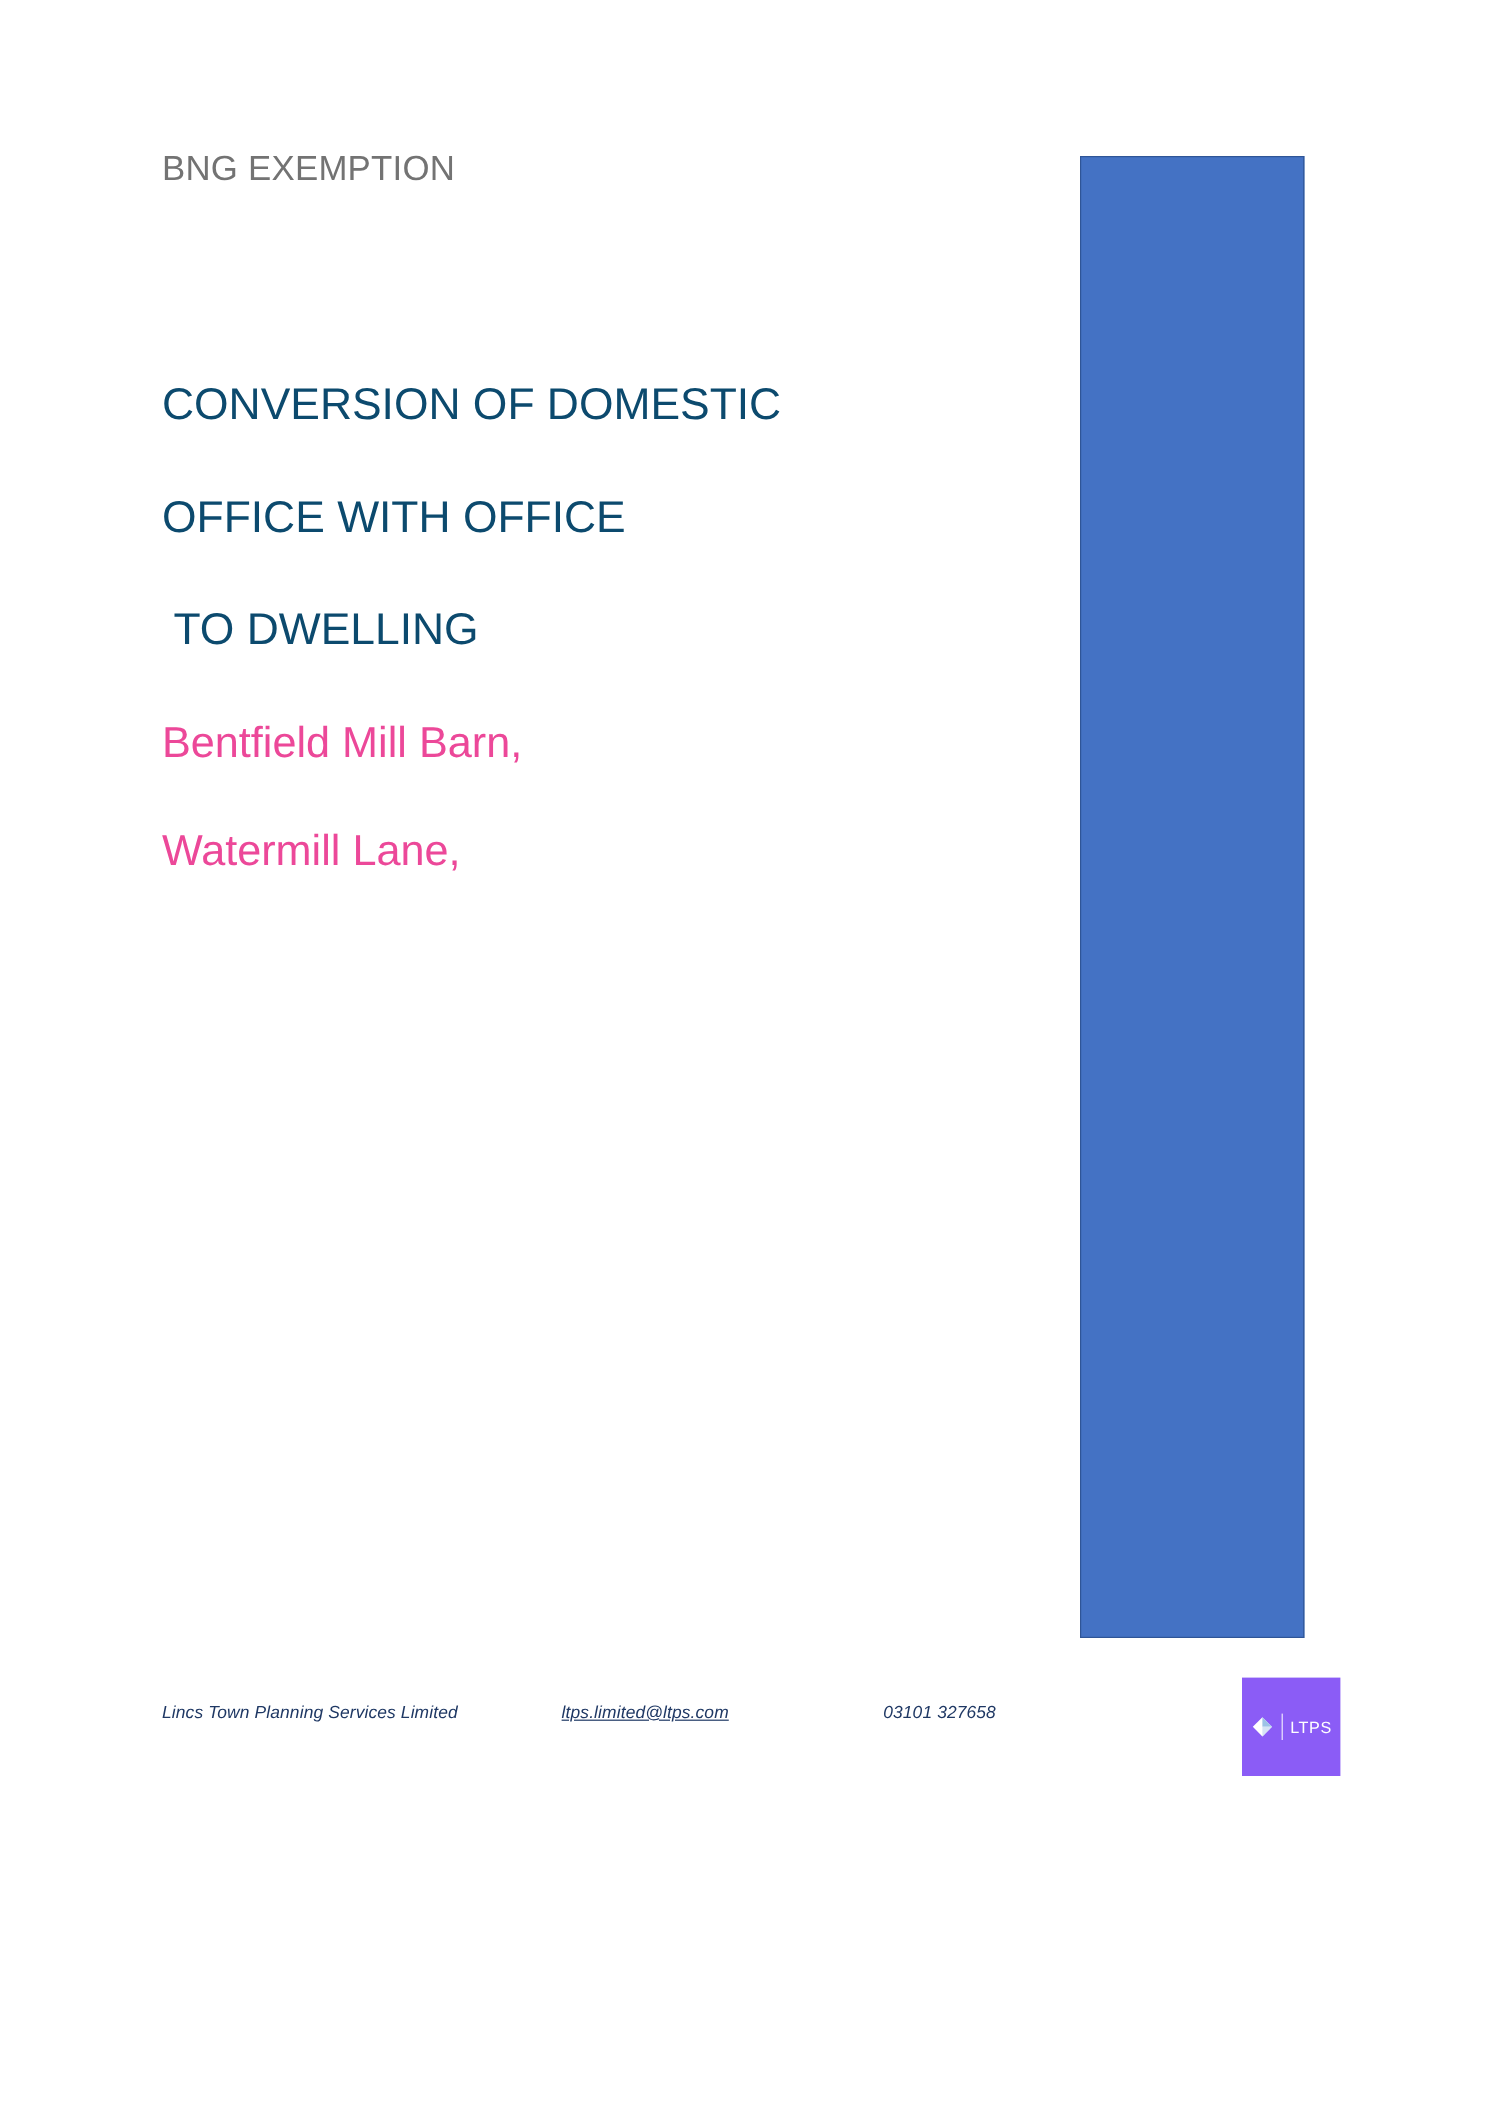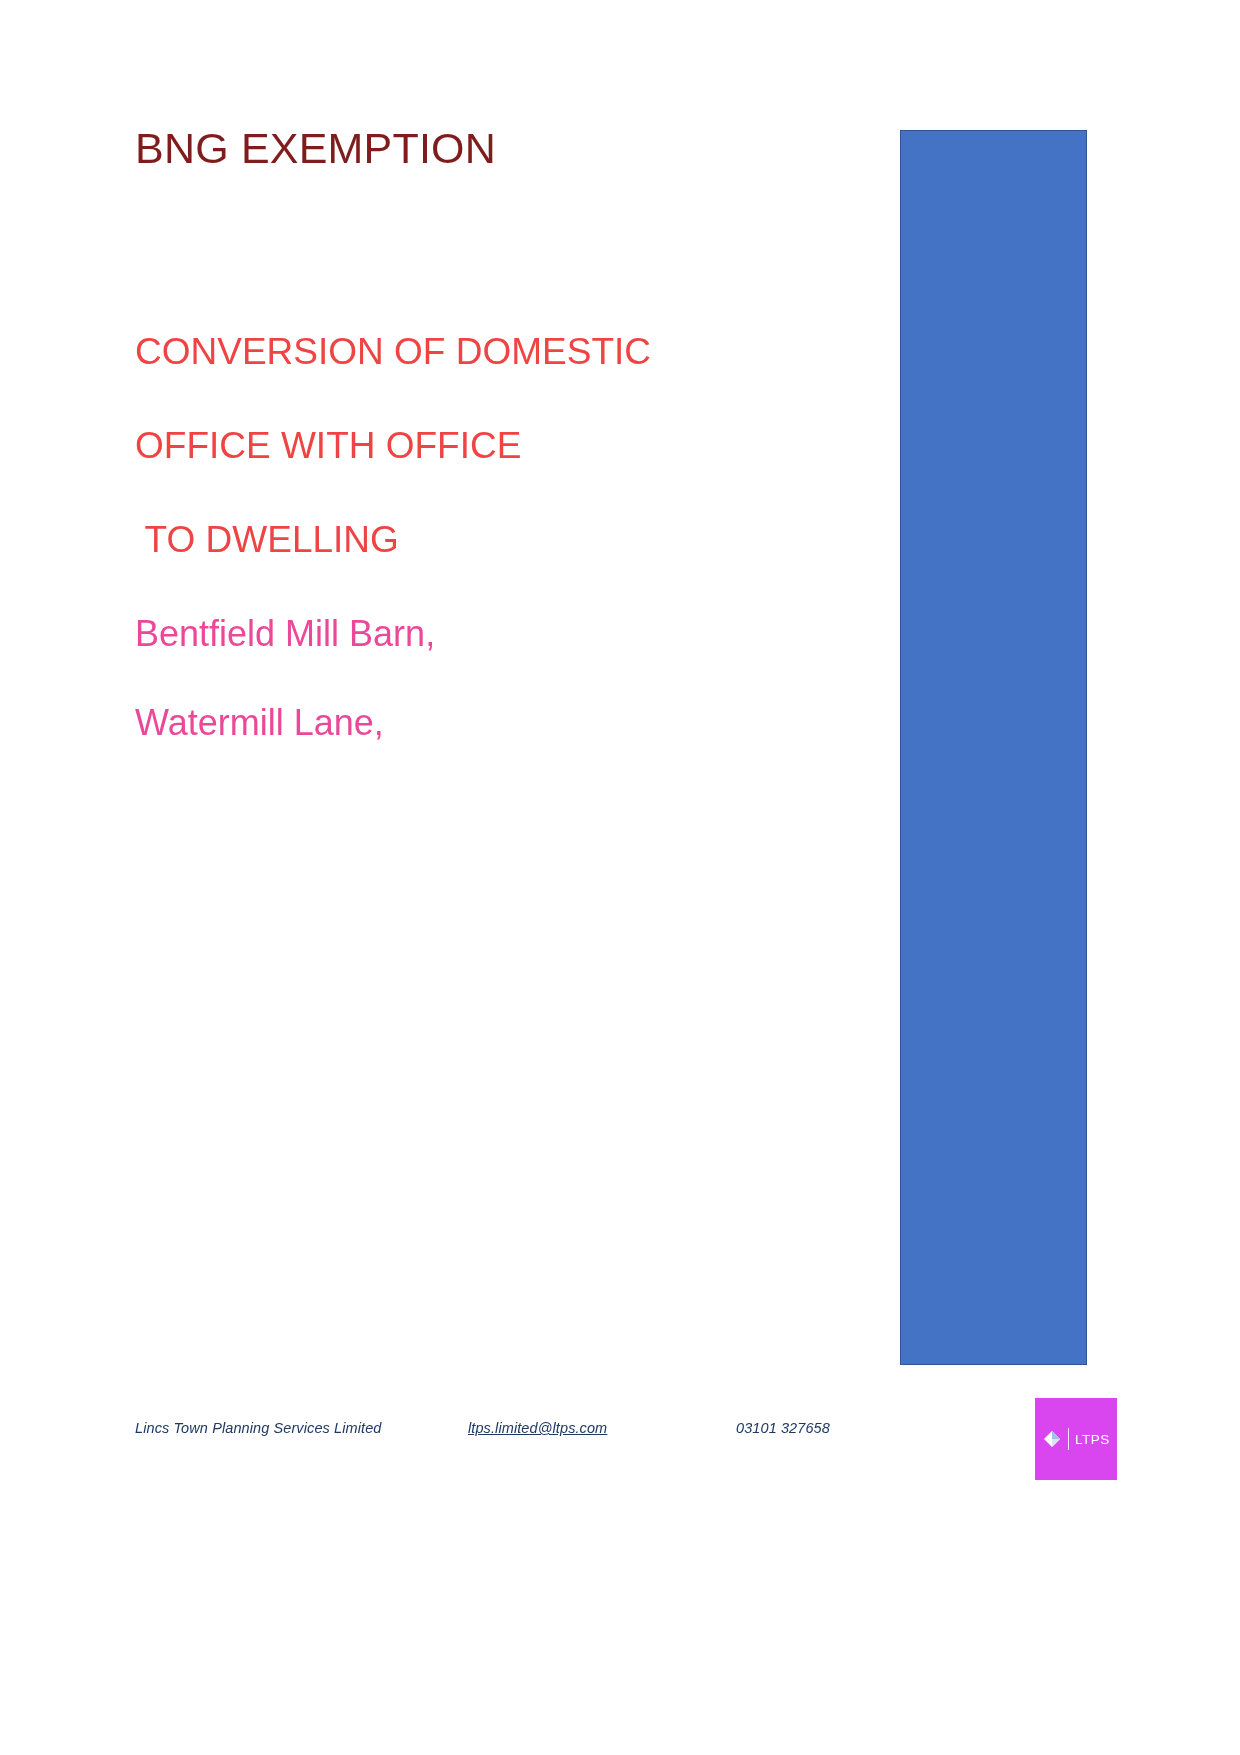--- a/index.html
+++ b/index.html
@@ -36,36 +36,36 @@
 
   
   .title-block {
     position: absolute;
     left: 135px;
     top: 126px;
     width: 720px;
   }
 
   .title-line {
-    font-size: 43px;
+    font-size: 29px;
     line-height: 1.05;
     letter-spacing: 0.2px;
-    color: #7f1d1d;
+    color: #737373;
     margin-bottom: 50px;
     white-space: pre;
   }
 
   .title-gap {
     height: 112px;
   }
 
   .subtitle-line {
     font-size: 37px;
     line-height: 1.05;
-    color: #ef4444;
+    color: #0c4a6e;
     margin-bottom: 55px;
     white-space: pre;
   }
 
   .address-line {
     font-size: 36px;
     line-height: 1.05;
     color: #ec4899;
     margin-bottom: 52px;
     white-space: pre;
@@ -98,21 +98,21 @@
   }
   .footer-phone { left: 601px; }
 
   
   .logo {
     position: absolute;
     left: 1035px;
     top: 1398px;
     width: 82px;
     height: 82px;
-    background: #d946ef;
+    background: #8b5cf6;
     display: flex;
     align-items: center;
     justify-content: center;
     gap: 6px;
   }
   .logo-mark {
     width: 20px;
     height: 20px;
     position: relative;
   }

